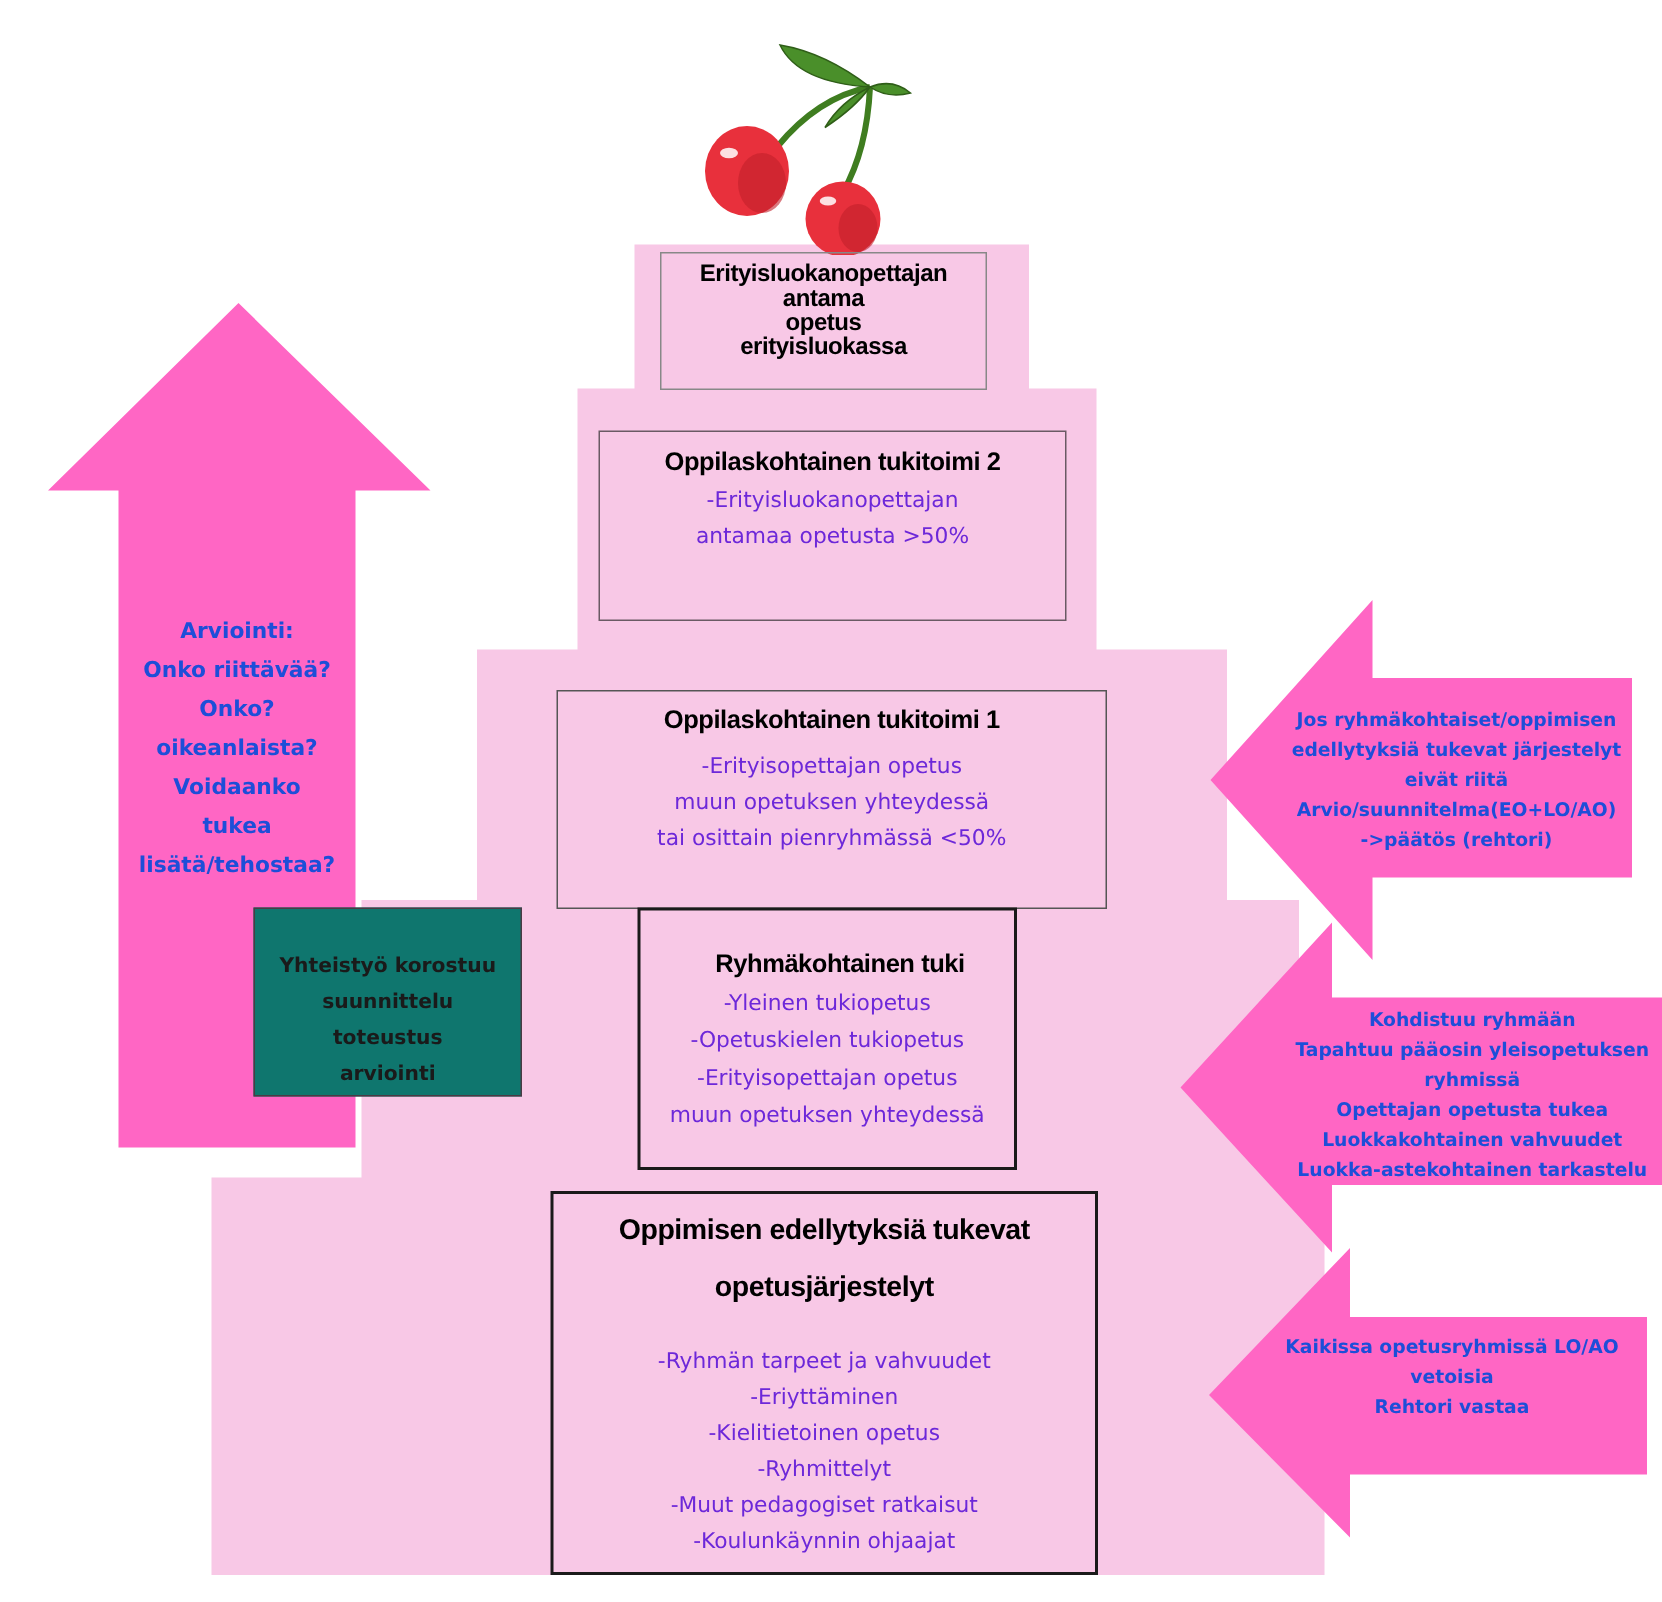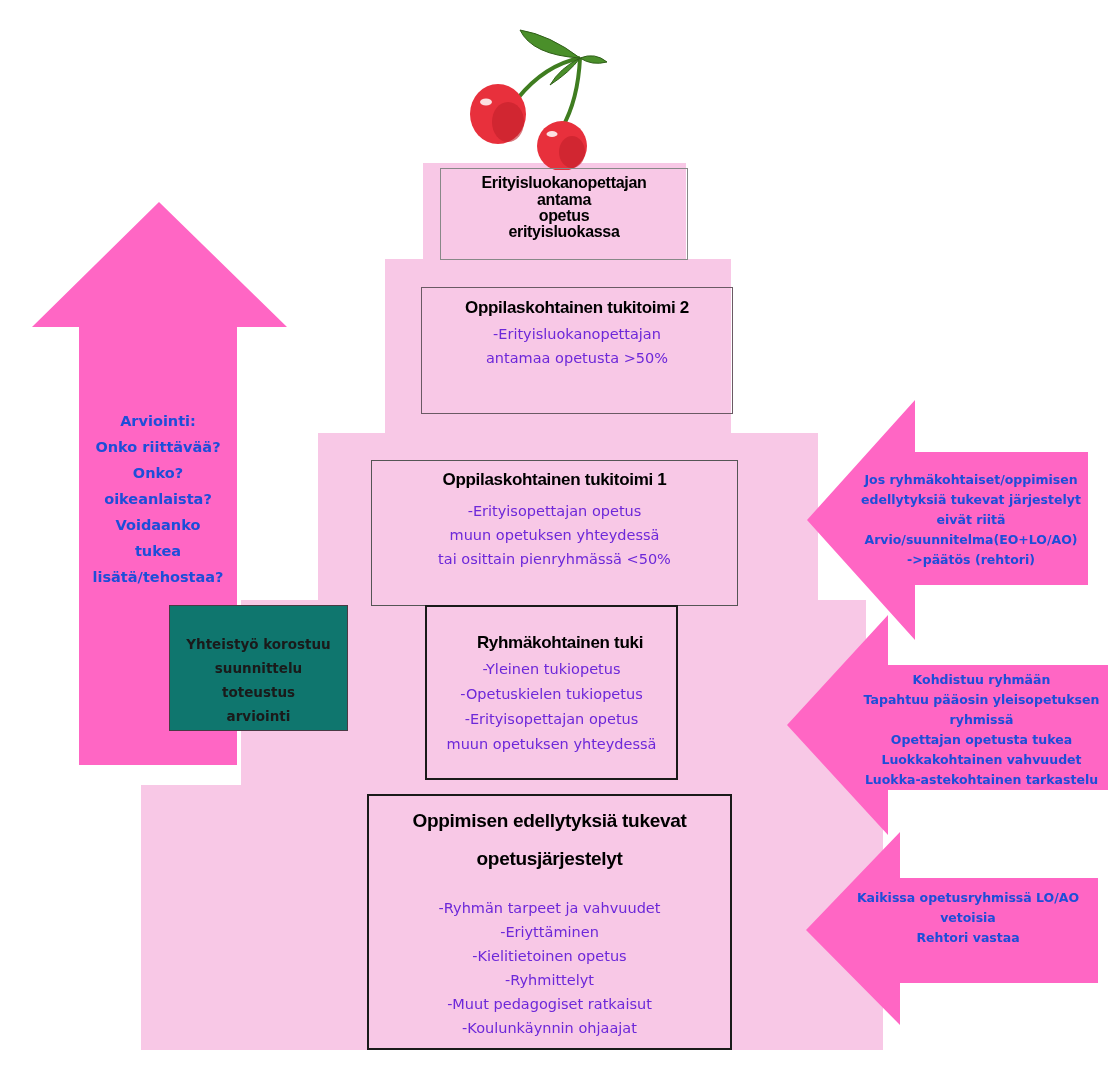--- a/index.html
+++ b/index.html
@@ -51,30 +51,30 @@
   <span class="line">lisätä/tehostaa?</span>
 </div>
 
 <div class="box" style="left:169px; top:605px; width:179px; height:126px; background:#0f766e; border-color:#4a3a44; padding-top:26px; font-weight:bold; font-size:13.5px; line-height:24px;">
   <span class="line">Yhteistyö korostuu</span>
   <span class="line">suunnittelu</span>
   <span class="line">toteustus</span>
   <span class="line">arviointi</span>
 </div>
 
-<div class="box" style="left:440px; top:168px; width:248px; height:92px; border-color:#888; padding-top:4px;">
+<div class="box" style="left:440px; top:168px; width:218px; height:92px; border-color:#888; padding-top:4px;">
   <div class="title" style="font-size:16px; line-height:20px;">
     <span class="line">Erityisluokanopettajan</span>
     <span class="line" style="line-height:14px;">antama</span>
     <span class="line" style="line-height:18px;">opetus</span>
     <span class="line" style="line-height:14px;">erityisluokassa</span>
   </div>
 </div>
 
-<div class="box" style="left:399px; top:287px; width:312px; height:127px; border-color:#6a5a64; padding-top:6px;margin-left:22px;">
+<div class="box" style="left:399px; top:287px; width:312px; height:127px; border-color:#6a5a64; padding-top:6px;">
   <div class="title" style="font-size:17px; line-height:28px;">Oppilaskohtainen tukitoimi  2</div>
   <div class="body">
     <span class="line">-Erityisluokanopettajan</span>
     <span class="line">antamaa opetusta &gt;50%</span>
   </div>
 </div>
 
 <div class="box" style="left:371px; top:460px; width:367px; height:146px; border-color:#555; padding-top:4px;">
   <div class="title" style="font-size:17px; line-height:30px;">Oppilaskohtainen tukitoimi 1</div>
   <div class="body" style="margin-top:4px;">

